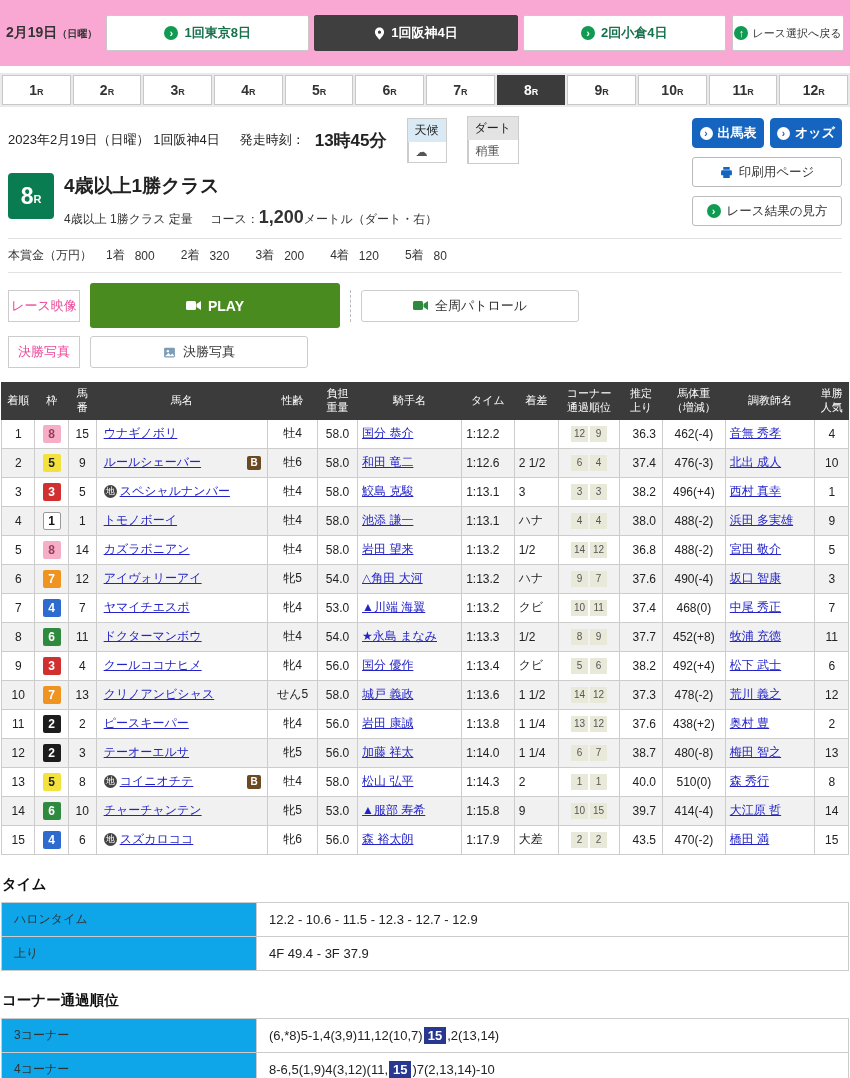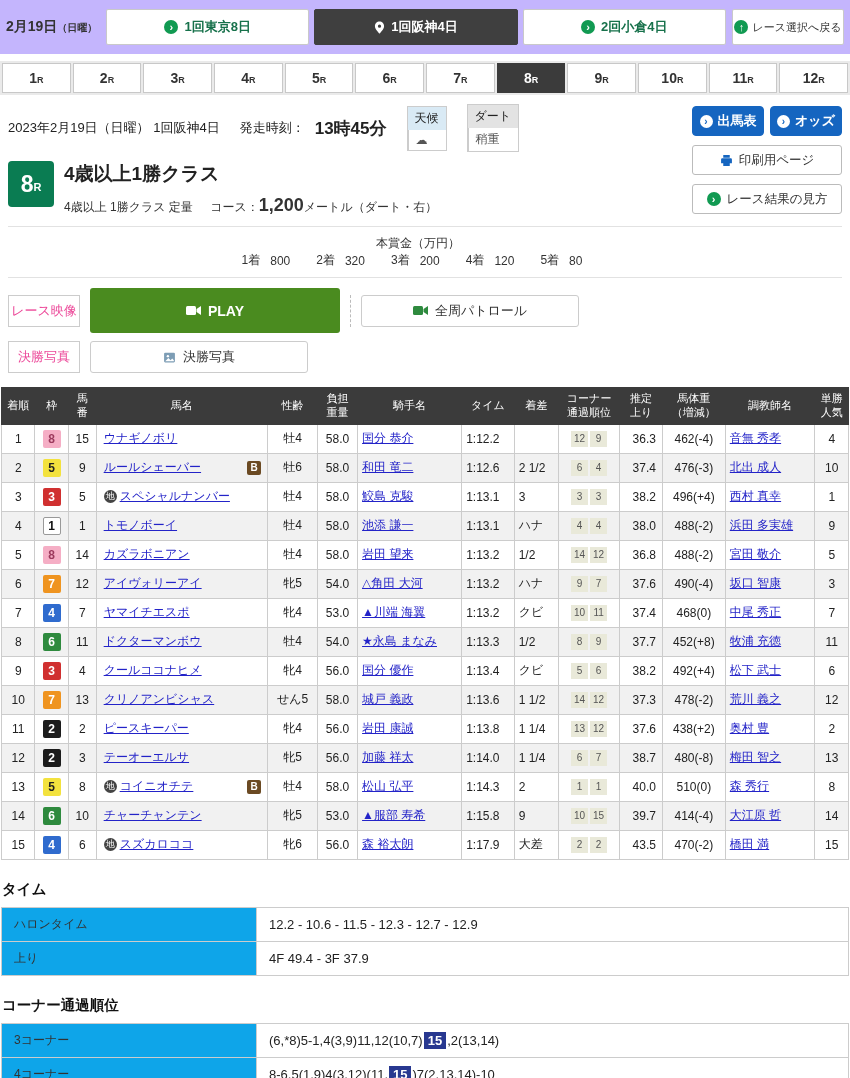--- a/index.html
+++ b/index.html
@@ -1,21 +1,21 @@
 <!DOCTYPE html>
 <html><head>
 <meta charset="utf-8">
 <style>
 * { box-sizing:border-box; margin:0; padding:0; }
 html,body { width:850px; }
 body { height:1078px; overflow:hidden; background:#fff; color:#222;
   font-family:"Liberation Sans","DejaVu Sans",sans-serif; }
 
 
-.topbar { background:#c4b5fd; height:54px; display:flex; align-items:center; padding:0 6px; gap:6px; }
+.topbar { background:#f9a8d4; height:66px; display:flex; align-items:center; padding:0 6px; gap:6px; }
 .date-label { width:94px; font-size:14px; font-weight:bold; color:#333; }
 .date-label .sub { font-size:10px; }
 .kaisai-tabs { flex:1; display:flex; gap:5px; }
 .kaisai-tab { flex:1; height:36px; background:#fff; border:1px solid #c9c9c9; border-radius:2px;
   display:flex; align-items:center; justify-content:center; gap:6px;
   font-size:13px; font-weight:bold; color:#17714b; cursor:pointer; }
 .kaisai-tab.active { background:#3f3f3f; border-color:#3f3f3f; color:#fff; }
 .gcirc { display:inline-flex; align-items:center; justify-content:center;
   width:14px; height:14px; border-radius:50%; background:#119a52; color:#fff;
   font-size:11px; font-weight:bold; line-height:1; }
@@ -45,21 +45,21 @@
 .title-block { display:flex; gap:10px; margin-top:9px; }
 .rnum-square { width:46px; height:46px; background:#0a7c52; border-radius:4px; color:#fff;
   display:flex; align-items:center; justify-content:center; flex:none; }
 .rnum-square .n { font-size:23px; font-weight:bold; }
 .rnum-square .s { font-size:11px; font-weight:bold; margin-top:6px; }
 .race-title { font-size:19px; font-weight:bold; color:#222; }
 .race-cond { font-size:12px; color:#333; margin-top:8px; }
 .race-cond .dist { font-size:18px; font-weight:bold; }
 .race-cond .sep { display:inline-block; width:14px; }
 .prize-row { margin:10px 8px 0; padding:8px 0; border-top:1px solid #e2e2e2; border-bottom:1px solid #e2e2e2;
-  font-size:12px; color:#333; display:flex; align-items:center;flex-direction:column; }
+  font-size:12px; color:#333; display:flex; align-items:center; }
 .prize-row .plabel { margin-right:14px; }
 .prize-rank { margin-right:10px; }
 .prize-amount { margin-right:26px; }
 
 .btn-blue { flex:1; height:30px; background:#1565c0; border:1px solid #1565c0; border-radius:4px;
   color:#fff; font-size:13px; font-weight:bold; display:flex; align-items:center; justify-content:center;
   gap:5px; cursor:pointer; font-family:inherit; }
 .wcirc { display:inline-flex; align-items:center; justify-content:center; width:13px; height:13px;
   border-radius:50%; background:#fff; color:#1565c0; font-size:10px; font-weight:bold; }
 .blue-row { display:flex; gap:6px; }

